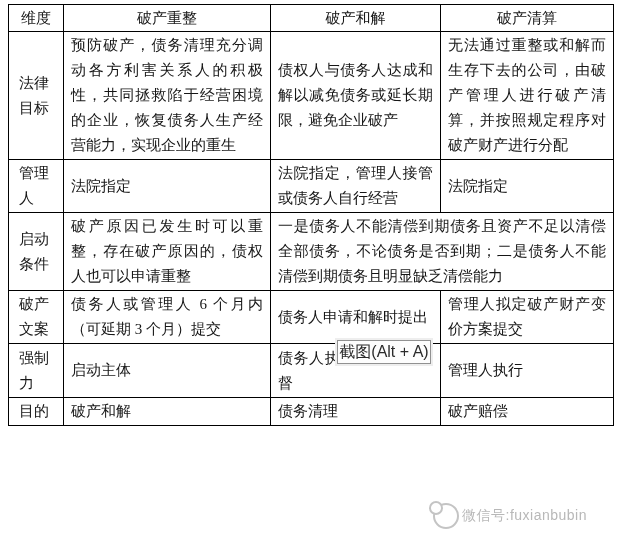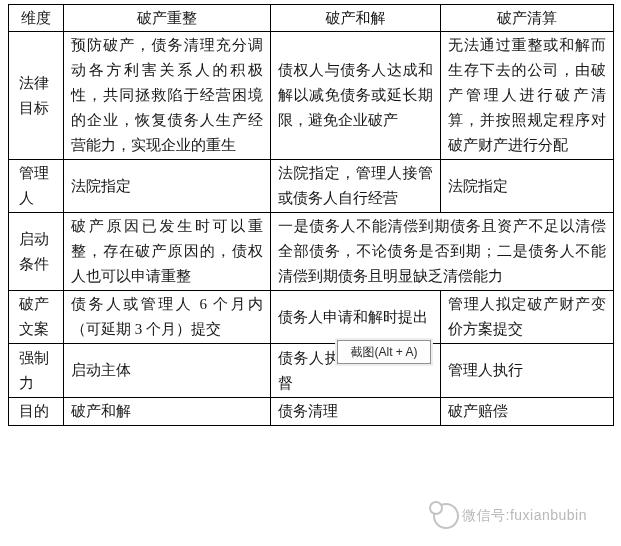--- a/index.html
+++ b/index.html
@@ -46,21 +46,21 @@
     left: 337px;
     top: 340px;
     width: 94px;
     height: 24px;
     line-height: 22px;
     text-align: center;
     background: #fdfdfd;
     border: 1px solid #919191;
     box-shadow: 0 0 0 2px #eeeeee;
     font-family: "Liberation Sans", "DejaVu Sans", sans-serif;
-    font-size: 12px;
+    font-size: 16px;
     color: #2b2b2b;
     white-space: nowrap;
   }
   .watermark {
     position: absolute;
     left: 433px;
     top: 503px;
     display: flex;
     align-items: center;
     color: #b8b8b8;

